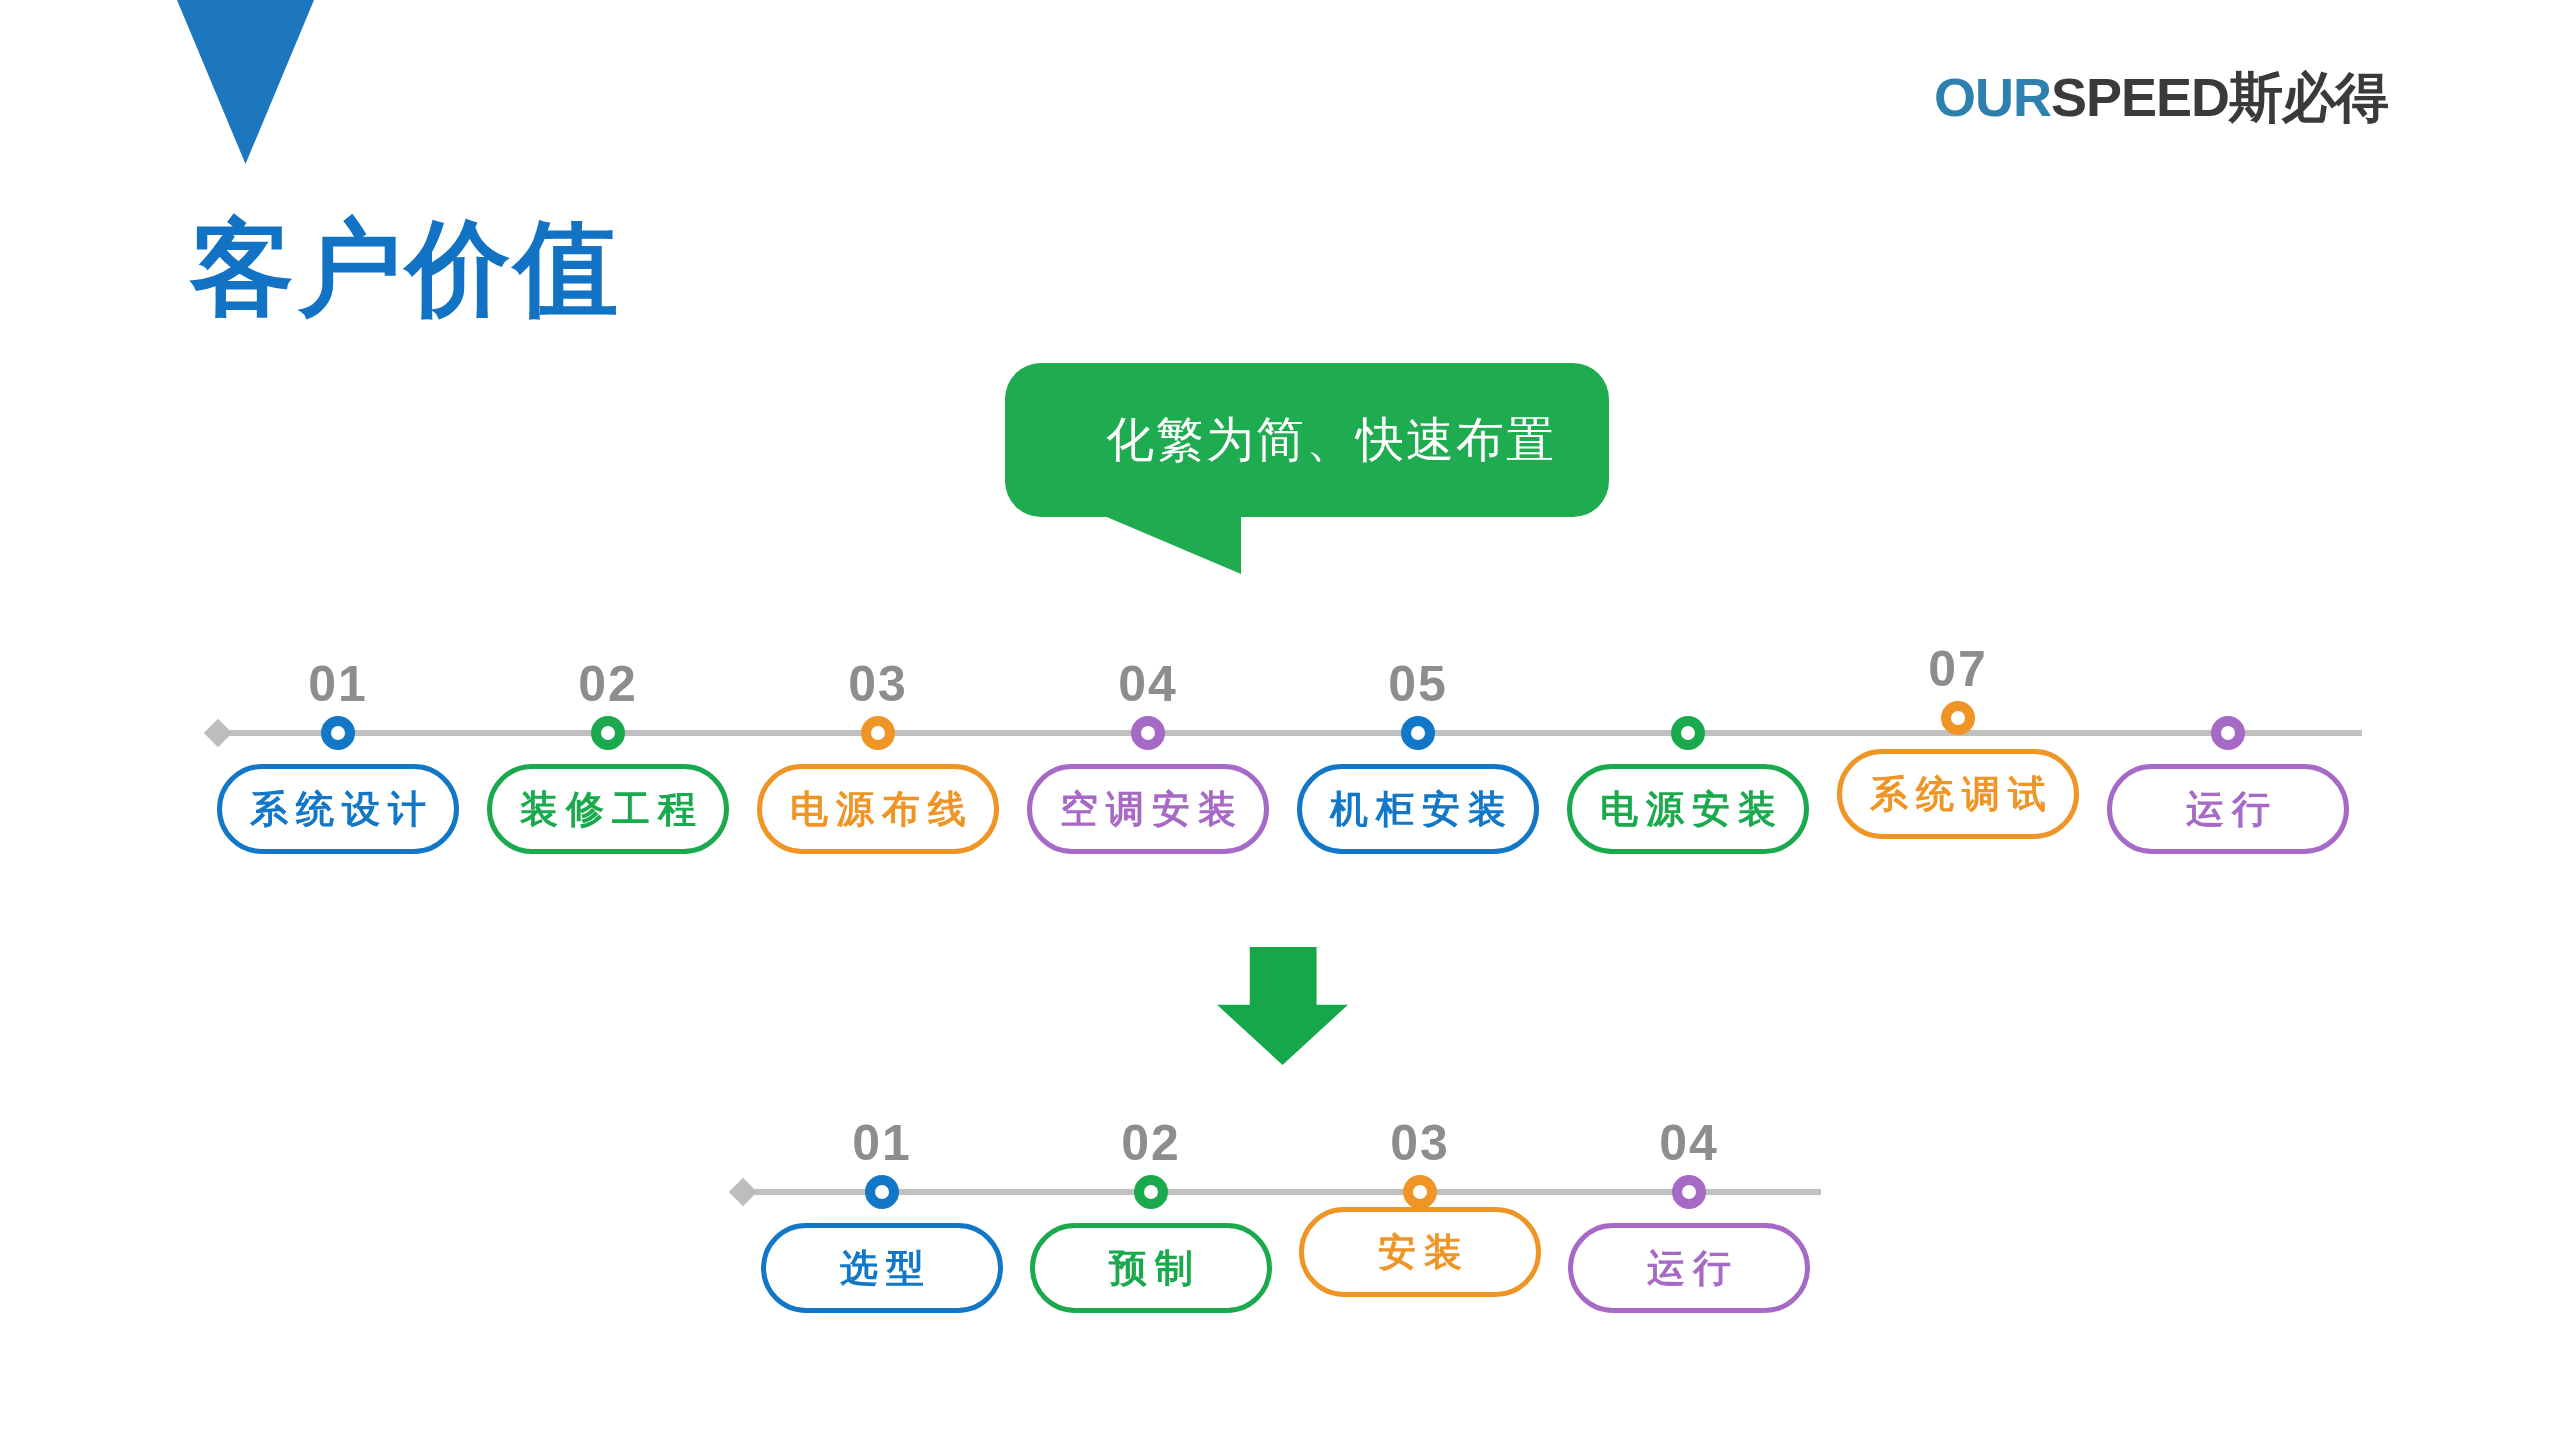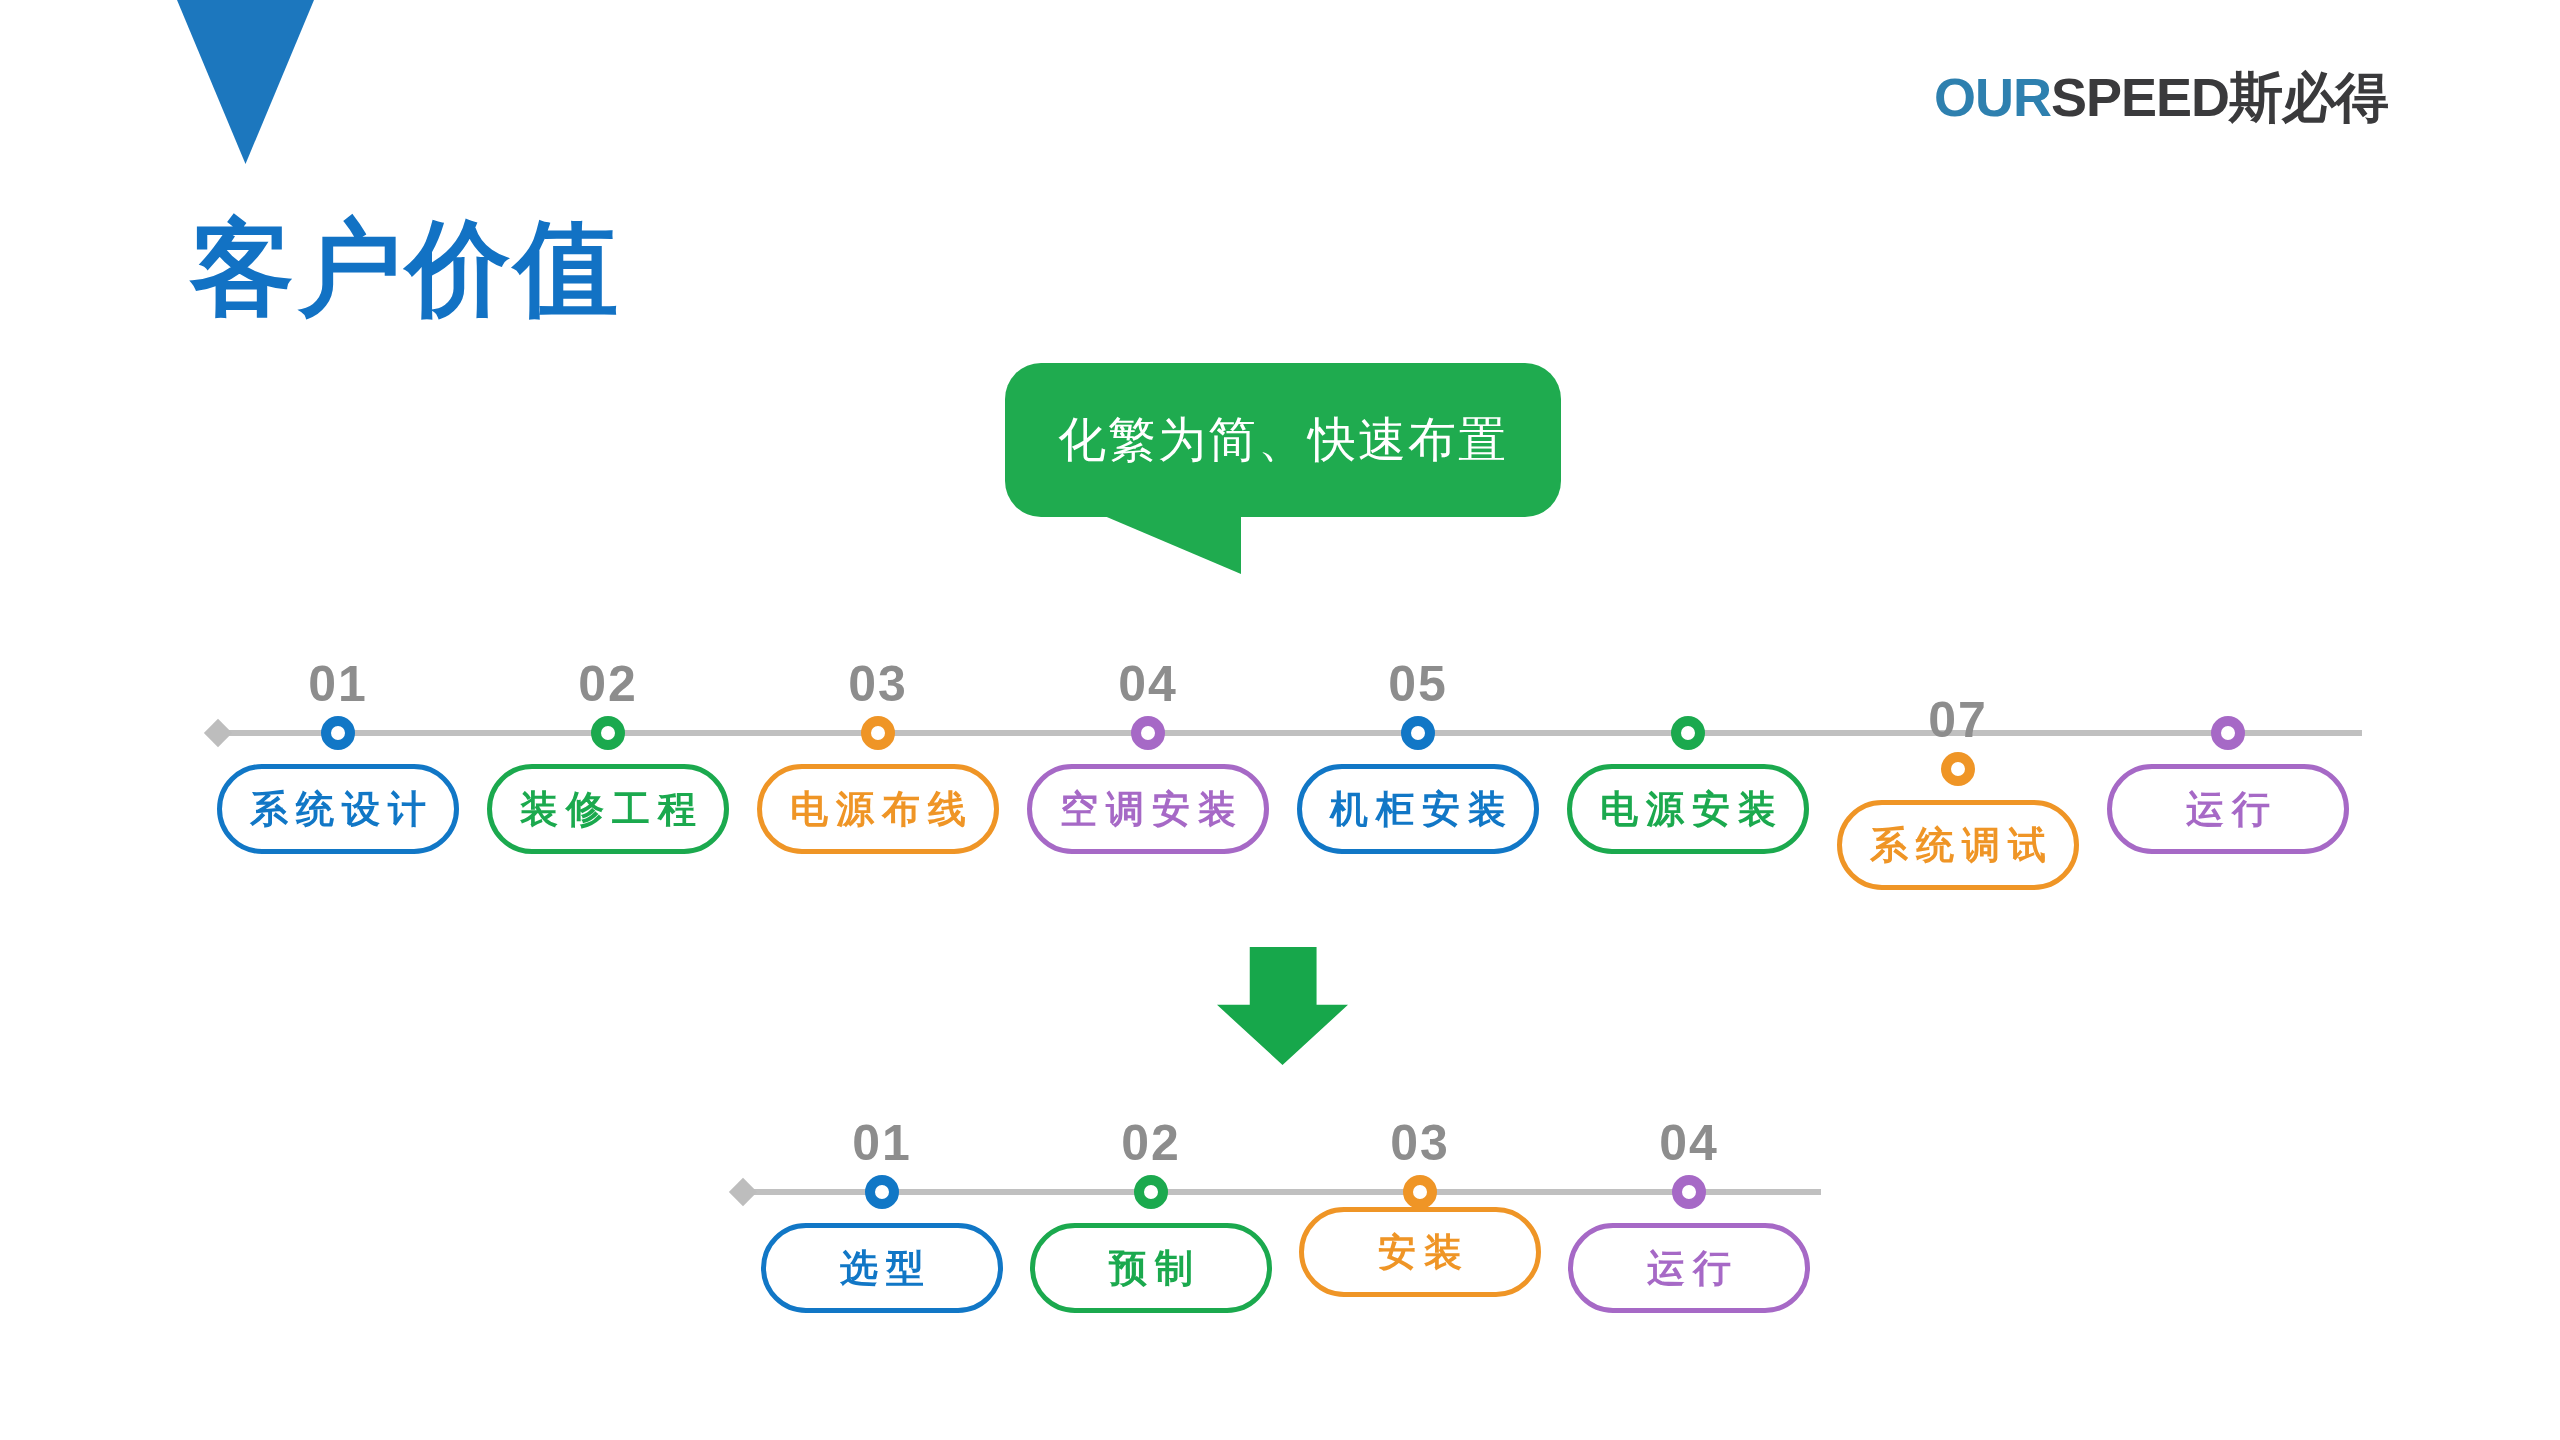--- a/index.html
+++ b/index.html
@@ -24,21 +24,21 @@
   .logo .suf{color:#3A3A3C;}
   
   .page-title{
     position:absolute;left:190px;top:200px;
     font-size:104px;font-weight:bold;color:#1272C4;letter-spacing:4px;
   }
   
   .callout{
     position:absolute;left:1005px;top:363px;width:556px;height:154px;
     background:#1FAB4F;border-radius:36px;
-    display:flex;align-items:center;justify-content:center;
+    display:flex;align-items:center;justify-content:center;padding-left:48px;
   }
   .callout-text{color:#ffffff;font-size:48px;font-weight:normal;letter-spacing:2px;}
   .callout-tail{
     position:absolute;left:1095px;top:512px;width:146px;height:62px;
     background:#1FAB4F;
     clip-path:polygon(0 0,100% 0,100% 100%);
   }
   
   .down-arrow{
     position:absolute;left:1217px;top:947px;width:131px;height:118px;
@@ -136,21 +136,21 @@
       <div class="dot"></div>
     </div>
   <div class="pill" style="position:relative;top:112px;">机柜安装</div>
 </div>
 <div class="step row-top c-green" style="left:1567px;top:652px;">
   <div style="position:relative;top:81px;">
       <div class="dot"></div>
     </div>
   <div class="pill" style="position:relative;top:112px;">电源安装</div>
 </div>
-<div class="step row-top c-orange" style="left:1837px;top:688px;">
+<div class="step row-top c-orange" style="left:1837px;top:637px;">
   <div class="num">07</div>
   <div style="position:relative;top:81px;">
       <div class="dot"></div>
     </div>
   <div class="pill" style="position:relative;top:112px;">系统调试</div>
 </div>
 <div class="step row-top c-purple" style="left:2107px;top:652px;">
   <div style="position:relative;top:81px;">
       <div class="dot"></div>
     </div>

